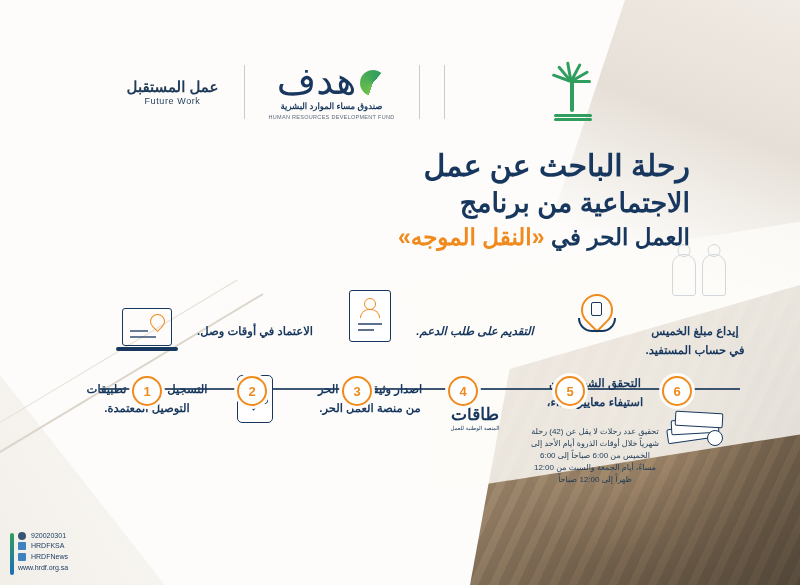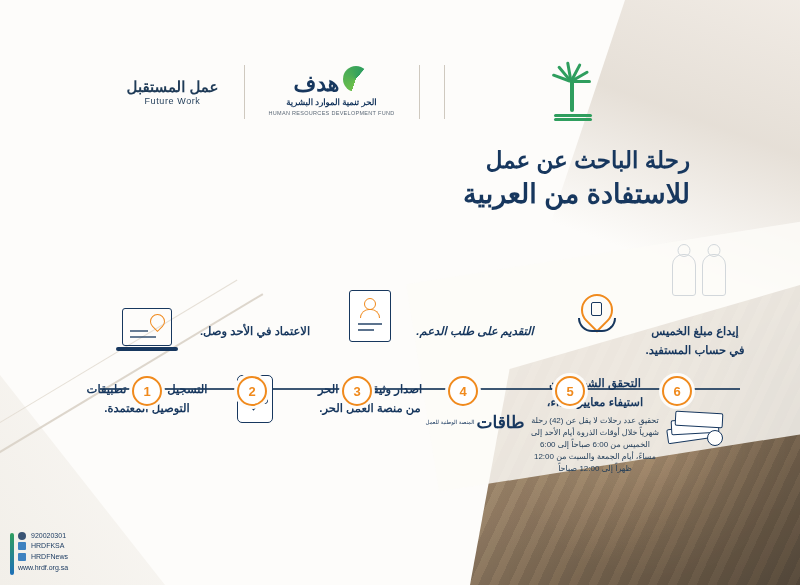--- a/index.html
+++ b/index.html
@@ -61,21 +61,21 @@
   .logo{display:flex;align-items:center;justify-content:center;position:relative;}
 
   .logo-future{width:118px;height:72px;flex-direction:column;gap:2px;}
   .fw-sub{font-size:9px;color:#1f3b57;letter-spacing:.6px;font-weight:normal;}
   .fw-ar{font-size:15px;color:#1f3b57;font-weight:bold;line-height:1;}
 
   .divider{width:1px;height:54px;background:#cfc9bf;margin:0 12px;}
 
   .logo-hrdf{width:150px;height:76px;flex-direction:column;gap:3px;}
   .hrdf-top{display:flex;align-items:flex-end;gap:4px;}
-  .hrdf-glyph{font-size:22px;font-weight:bold;color:#17375e;line-height:.9;}
+  .hrdf-glyph{font-size:38px;font-weight:normal;color:#17375e;line-height:.9;}
   .hrdf-swoosh{
     width:26px;height:26px;border-radius:50%;
     background:conic-gradient(from 200deg,#6cbf4b,#2f9e5e 55%,rgba(0,0,0,0) 56%);
     position:relative;top:-2px;
   }
   .hrdf-ar{font-size:8.5px;color:#17375e;font-weight:bold;}
   .hrdf-en{font-size:5.5px;color:#5d6a78;letter-spacing:.3px;}
 
   .logo-tga{width:140px;height:78px;flex-direction:column;gap:2px;}
   .tga-bars{display:flex;align-items:flex-end;gap:3px;height:30px;}
@@ -94,21 +94,21 @@
   .palm .swords:after{top:7px;}
   .mhrsd-text{display:flex;flex-direction:column;align-items:flex-end;gap:2px;direction:rtl;}
   .mhrsd-l1,.mhrsd-l2{font-size:12.5px;color:#17375e;font-weight:bold;line-height:1.15;}
   .mhrsd-l3{font-size:8px;color:#17375e;}
   .mhrsd-en{font-size:5px;color:#6b7681;letter-spacing:.3px;}
 
   
   .headline{
     position:absolute;right:110px;top:146px;width:560px;text-align:right;direction:rtl;
   }
-  .hl1{font-size:23px;font-weight:bold;color:#17375e;letter-spacing:1px;line-height:1.3;}
+  .hl1{font-size:30px;font-weight:bold;color:#17375e;letter-spacing:1px;line-height:1.3;}
   .hl2{font-size:27px;font-weight:bold;color:#17375e;line-height:1.35;}
   .hl3{font-size:23px;font-weight:bold;color:#17375e;line-height:1.4;}
   .hl3 .orange{color:#f08a1d;}
 
   .people{
     position:absolute;right:60px;top:246px;width:70px;height:50px;opacity:.5;
   }
   .people .p{position:absolute;bottom:0;width:22px;height:40px;border:1.6px solid #a9b4bf;border-radius:11px 11px 3px 3px;}
   .people .p:before{content:"";position:absolute;left:50%;top:-11px;transform:translateX(-50%);width:11px;height:11px;border:1.6px solid #a9b4bf;border-radius:50%;}
   .people .p1{left:2px;}
@@ -144,21 +144,21 @@
   .ic-phone .bubble:after{content:"";position:absolute;left:5px;bottom:-6px;width:6px;height:6px;background:#fff;border-right:1.6px solid #17375e;border-bottom:1.6px solid #17375e;transform:rotate(45deg);}
   .ic-phone .tick{position:absolute;left:11px;top:13px;width:10px;height:6px;border-left:2px solid #f08a1d;border-bottom:2px solid #f08a1d;transform:rotate(-45deg);}
 
   .ic-doc{width:40px;height:50px;border:1.8px solid #17375e;border-radius:3px;position:relative;background:#fff;}
   .ic-doc .head{position:absolute;left:50%;top:7px;transform:translateX(-50%);width:10px;height:10px;border:1.6px solid #f08a1d;border-radius:50%;}
   .ic-doc .body{position:absolute;left:50%;top:18px;transform:translateX(-50%);width:18px;height:8px;border:1.6px solid #f08a1d;border-bottom:none;border-radius:9px 9px 0 0;}
   .ic-doc .l1,.ic-doc .l2{position:absolute;left:8px;height:2px;background:#17375e;opacity:.7;}
   .ic-doc .l1{top:32px;width:24px;}
   .ic-doc .l2{top:38px;width:16px;}
 
-  .ic-taqat{display:flex;flex-direction:row;align-items:center;gap:2px;}
+  .ic-taqat{display:flex;flex-direction:column;align-items:center;gap:2px;}
   .ic-taqat .mark{font-size:17px;font-weight:bold;color:#17375e;line-height:1;}
   .ic-taqat .sub{font-size:5.5px;color:#17375e;}
 
   .ic-drop{width:34px;height:44px;position:relative;}
   .ic-drop .d{
     position:absolute;left:3px;top:4px;width:28px;height:28px;border:2px solid #f08a1d;
     border-radius:50% 50% 50% 0;transform:rotate(-45deg);
   }
   .ic-drop .in{position:absolute;left:13px;top:12px;width:9px;height:12px;border:1.6px solid #17375e;border-radius:2px;}
   .ic-drop .arc{position:absolute;left:0;bottom:2px;width:34px;height:12px;border:2px solid #17375e;border-top:none;border-radius:0 0 18px 18px;}
@@ -198,21 +198,21 @@
       <div class="fw-sub">Future Work</div>
     </div>
 
     <div class="divider"></div>
 
     <div class="logo logo-hrdf">
       <div class="hrdf-top">
         <div class="hrdf-glyph">هدف</div>
         <div class="hrdf-swoosh"></div>
       </div>
-      <div class="hrdf-ar">الحر تنمية الموارد البشرية</div>
+      <div class="hrdf-ar">صندوق مساء الموارد البشرية</div>
       <div class="hrdf-en">HUMAN RESOURCES DEVELOPMENT FUND</div>
     </div>
 
     <div class="divider"></div>
 
 
     <div class="divider"></div>
 
     <div class="logo logo-mhrsd">
       <div class="palm">
@@ -223,21 +223,24 @@
         <div class="frond" style="transform:rotate(-100deg)"></div>
         <div class="frond" style="transform:rotate(-130deg)"></div>
         <div class="frond" style="transform:rotate(-160deg)"></div>
         <div class="swords"></div>
       </div>
     </div>
   </div>
 
   <div class="headline">
     <div class="hl1">رحلة الباحث عن عمل</div>
-    <div class="hl2">للاستفادة من العربية</div>
+    <div class="hl2">الاجتماعية من برنامج</div>
+    <div class="hl3">
+      <span>العمل الحر في </span><span class="orange">«النقل الموجه»</span>
+    </div>
   </div>
 
   <div class="people">
     <div class="p p1"></div>
       <div class="p p2"></div>
   </div>
 
   <div class="timeline">
     <div class="tl-line"></div>
 
@@ -251,21 +254,21 @@
       </div>
       <div style="height:34px"></div>
       <div class="txt" style="white-space:pre-line;">التسجيل في أحد تطبيقات
 التوصيل المعتمدة.</div>
     </div>
     <div class="node" style="right:638px;">
         <span>1</span>
       </div>
 
     <div class="step" style="right:470px;top:-8px;">
-      <div class="txt" style="white-space:pre-line;">الاعتماد في الأحد وصل.</div>
+      <div class="txt" style="white-space:pre-line;">الاعتماد في أوقات وصل.</div>
       <div style="height:36px"></div>
       <div class="icon">
         <div class="ic-phone">
             <div class="bubble"></div>
             <div class="tick"></div>
           </div>
       </div>
     </div>
     <div class="node" style="right:533px;">
         <span>2</span>
@@ -306,21 +309,21 @@
       <div class="icon">
         <div class="ic-drop">
             <div class="d"></div>
             <div class="in"></div>
             <div class="arc"></div>
           </div>
       </div>
       <div style="height:40px"></div>
       <div class="txt" style="white-space:pre-line;">التحقق الشهري من
 استيفاء معايير الأداء،</div>
-      <div class="txt small" style="margin-top:3px">تحقيق عدد رحلات لا يقل عن (42) رحلة شهرياً خلال أوقات الذروة أيام الأحد إلى الخميس من 6:00 صباحاً إلى 6:00 مساءً، أيام الجمعة والسبت من 12:00 ظهراً إلى 12:00 صباحاً</div>
+      <div class="txt small" style="margin-top:14px">تحقيق عدد رحلات لا يقل عن (42) رحلة شهرياً خلال أوقات الذروة أيام الأحد إلى الخميس من 6:00 صباحاً إلى 6:00 مساءً، أيام الجمعة والسبت من 12:00 ظهراً إلى 12:00 صباحاً</div>
     </div>
     <div class="node" style="right:215px;">
         <span>5</span>
       </div>
 
     <div class="step" style="right:35px;top:-8px;width:140px;">
       <div class="txt" style="white-space:pre-line;">إيداع مبلغ الخميس
 في حساب المستفيد.</div>
       <div style="height:40px"></div>
       <div class="icon">

